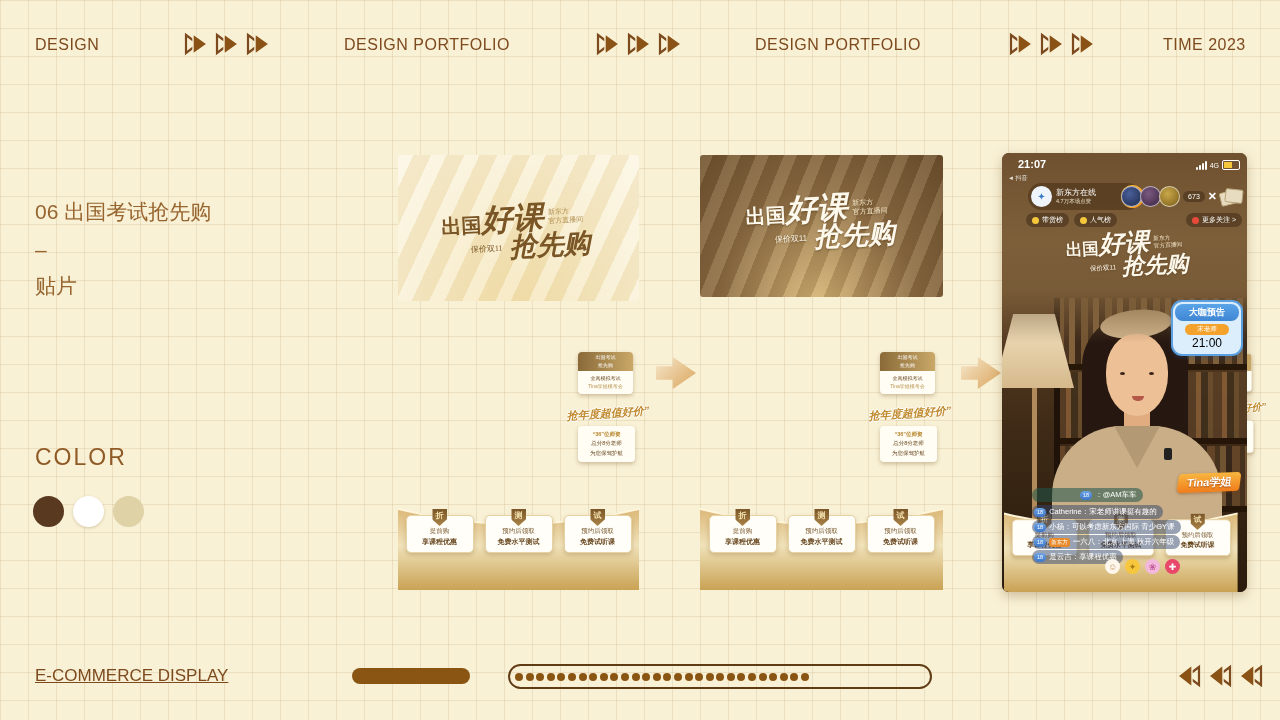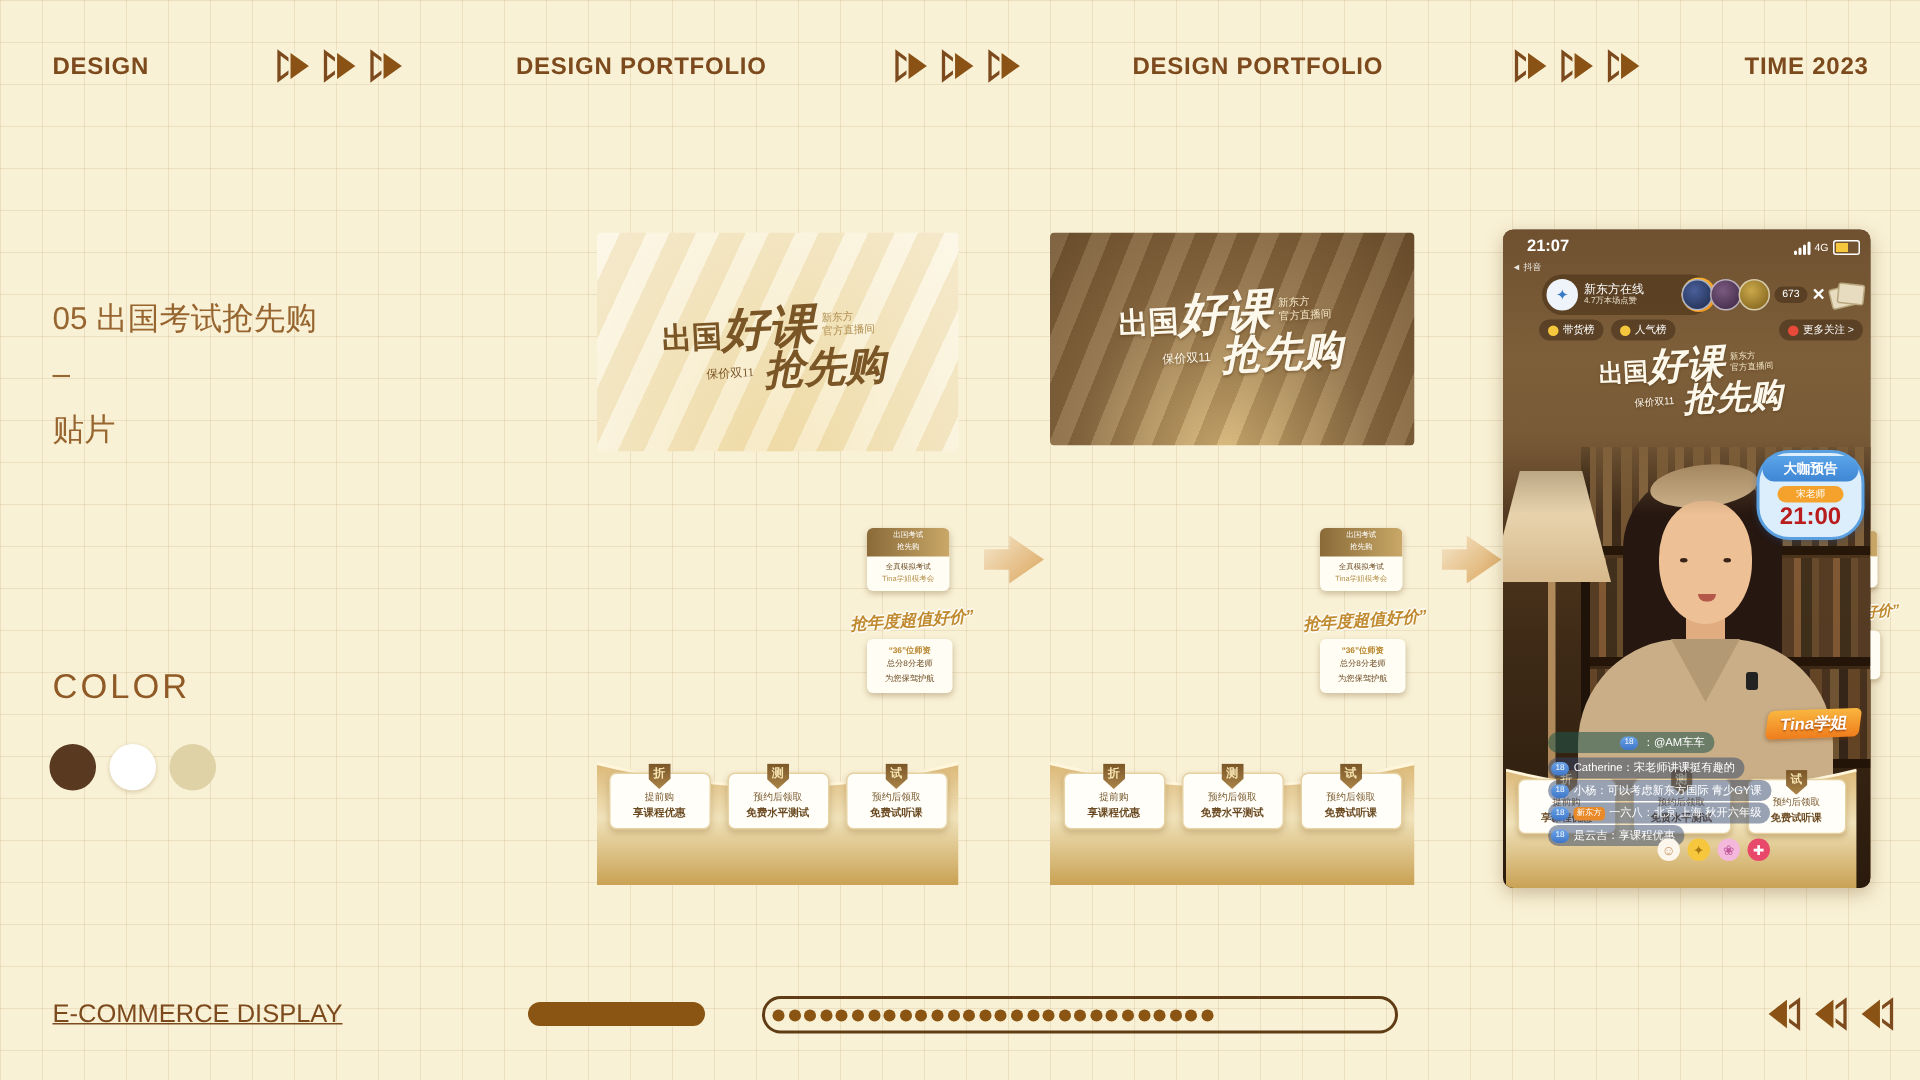--- a/index.html
+++ b/index.html
@@ -8,21 +8,21 @@
     font-family:"Liberation Sans",sans-serif;
     background-color:#f9f1d6;
     background-image:
       linear-gradient(rgba(190,160,110,.22) 1px, transparent 1px),
       linear-gradient(90deg, rgba(190,160,110,.22) 1px, transparent 1px);
     background-size:28px 28px;
     color:#8a5426;
   }
   .abs{position:absolute;}
   
-  .hdr-label{font-size:16px;letter-spacing:.5px;color:#7c4a1d;font-weight:700;}
+  .hdr-label{font-size:16px;letter-spacing:.5px;color:#7c4a1d;font-weight:400;}
   .tri-group{display:flex;gap:5px;}
   
   .page-title{font-size:30px;color:#8f5a26;font-weight:500;}
   .sec-line{font-size:21px;color:#97652f;}
   .color-label{font-size:23px;letter-spacing:2px;color:#8f5a26;}
   .swatch{width:31px;height:31px;border-radius:50%;}
   .sw-0{background:#5a3921;}
   .sw-1{background:#ffffff;box-shadow:0 1px 3px rgba(150,120,70,.35);}
   .sw-2{background:#ded2a6;}
   
@@ -136,26 +136,26 @@
   .goods-ic i{position:absolute;display:block;width:16px;height:12px;background:#e8dcc0;border:1px solid #b8a67c;border-radius:2px;}
   .goods-ic i:nth-child(1){left:0;top:3px;transform:rotate(-14deg);}
   .goods-ic i:nth-child(2){left:5px;top:1px;transform:rotate(6deg);}
   .rank{height:14px;display:flex;align-items:center;gap:3px;background:rgba(60,40,20,.5);
         border-radius:8px;color:#fff;font-size:7px;padding:0 6px;z-index:5;}
   .rank .dot-ic{width:7px;height:7px;border-radius:50%;background:#f5c73c;display:inline-block;}
   .rank .dot-red{background:#e84a3a;}
   .ranks-left{left:24px;top:60px;display:flex;gap:5px;z-index:5;}
   .rank-right{right:5px;top:60px;z-index:5;}
   .bn-phone{left:10px;top:74px;width:225px;transform:rotate(-3deg) scale(.82);z-index:4;}
-  .preview{right:4px;top:147px;width:68px;background:#dceefb;border:2px solid #5a9fe0;border-radius:22px;
+  .preview{right:4px;top:147px;width:68px;background:#dceefb;border:2px solid #5a9fe0;border-radius:11px;
         z-index:5;text-align:center;padding-bottom:4px;box-shadow:0 2px 4px rgba(40,80,140,.3);}
   .pv-title{background:linear-gradient(#5aa4e8,#3f86d4);border-radius:8px;margin:2px;color:#fff;
         font-size:9px;font-weight:bold;padding:2px 0;}
   .pv-teacher{background:#f5a22c;border-radius:7px;width:44px;margin:3px auto 1px;color:#fff;font-size:6.5px;padding:1px 0;}
-  .pv-time{font-size:16px;font-weight:bold;color:#b91c1c;}
+  .pv-time{font-size:12px;font-weight:normal;color:#000000;}
   .arc-phone{left:2px;top:341px;transform:scale(.97);transform-origin:top left;z-index:3;}
   .chat{z-index:6;display:flex;align-items:center;gap:3px;background:rgba(50,70,110,.5);border-radius:8px;
         padding:2px 6px 2px 2px;color:#fff;font-size:7.5px;white-space:nowrap;max-width:195px;overflow:hidden;}
   .chat .lv{background:linear-gradient(#6aa4e8,#3f76c8);border-radius:6px;font-size:5.5px;padding:0 3px;line-height:9px;flex:0 0 auto;}
   .chat .vip{background:#e88a2a;border-radius:3px;font-size:5.5px;padding:0 2px;line-height:9px;flex:0 0 auto;}
   .chat-teal{background:rgba(30,85,75,.55);padding-left:48px;}
   .tina{right:7px;top:320px;background:linear-gradient(180deg,#f9b63f,#ef7d1c);transform:skewX(-10deg) rotate(-2deg);
         border-radius:4px;color:#fff;font-weight:bold;font-size:11px;padding:2px 9px;z-index:6;
         text-shadow:0 1px 1px #a84a10;box-shadow:0 1px 3px rgba(120,60,10,.5);}
   .emoji-row{left:103px;top:406px;display:flex;gap:5px;z-index:7;}
@@ -226,21 +226,21 @@
         <polygon points="3,3 15,12 3,21" fill="none" stroke="#7c4a1d" stroke-width="2.2"></polygon>
         <polygon points="10,2 24,12 10,22" fill="#8a5315" stroke="#f9f1d6" stroke-width="1.4"></polygon>
       </svg>
     <svg width="26" height="24">
         <polygon points="3,3 15,12 3,21" fill="none" stroke="#7c4a1d" stroke-width="2.2"></polygon>
         <polygon points="10,2 24,12 10,22" fill="#8a5315" stroke="#f9f1d6" stroke-width="1.4"></polygon>
       </svg>
   </div>
   <div class="abs hdr-label" style="left:1163px;top:36px">TIME 2023</div>
 
-  <div class="abs sec-line" style="left:35px;top:198px">05 出国考试抢先购</div>
+  <div class="abs sec-line" style="left:35px;top:198px">06 出国考试抢先购</div>
   <div class="abs sec-line" style="left:35px;top:238px">–</div>
   <div class="abs sec-line" style="left:35px;top:272px">贴片</div>
 
   <div class="abs color-label" style="left:35px;top:444px">COLOR</div>
   <div class="abs swatch sw-0" style="left:33px;top:496px"></div>
   <div class="abs swatch sw-1" style="left:73px;top:496px"></div>
   <div class="abs swatch sw-2" style="left:113px;top:496px"></div>
 
   <div class="abs panel banner-light" style="left:398px;top:155px;width:241px;height:146px">
     <div class="abs bn bn-light-c" style="left:38px;top:50px">

